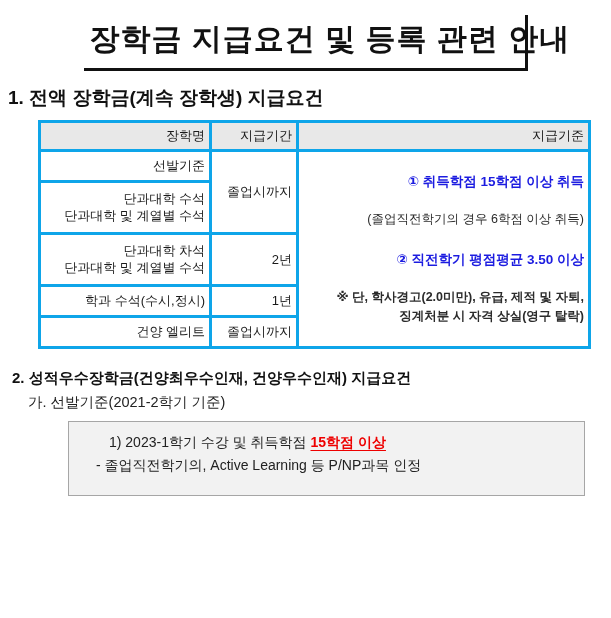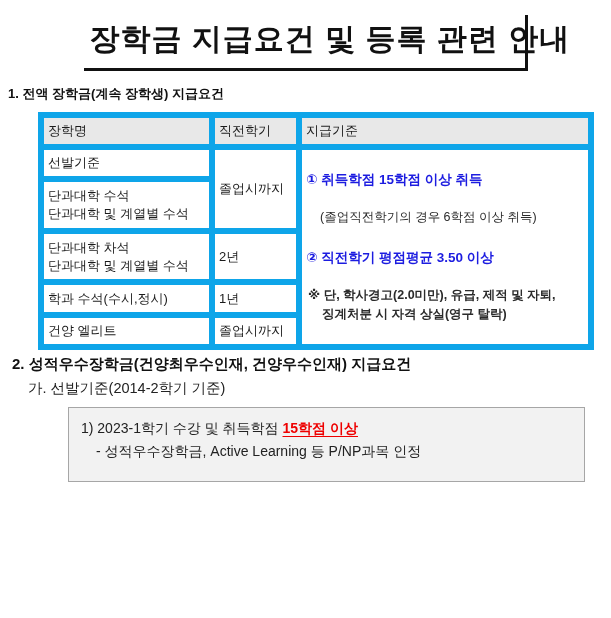--- a/index.html
+++ b/index.html
@@ -37,38 +37,38 @@
     font-size: 13.5px;
     line-height: 1.75;
     padding: 5px 8px 6px 8px;
     text-indent: 8px;
     word-spacing: 2px;
   }
 
   
   .sec1-heading {
     margin: 14px 0 0 8px;
-    font-size: 13px;
+    font-size: 19px;
     font-weight: bold;
     color: #111;
   }
 
   
   table.pay-table {
     border-collapse: collapse;
     margin: 9px 0 0 38px;
     width: 550px;
     table-layout: fixed;
     border: 2px solid #3a3a3a;
     font-size: 13px;
     color: #1a1a1a;
   }
   table.pay-table td {
-    border: 6px solid #0ea5e9;
-    text-align: left;
+    border: 3px solid #0ea5e9;
+    text-align: right;
     vertical-align: middle;
     padding: 3px 4px;
     white-space: pre-line;
     line-height: 1.35;
   }
   table.pay-table td.th {
     background: #e8e8e8;
     font-weight: normal;
     padding: 4px 4px;
   }
@@ -99,21 +99,21 @@
     line-height: 1.5;
     white-space: pre-line;
     margin-top: 1px;
     padding-left: 16px;
     text-indent: -14px;
     font-weight: bold;
   }
 
   
   .sec2-heading {
-    margin: 5px 0 0 12px;
+    margin: 20px 0 0 12px;
     font-size: 15px;
     font-weight: bold;
     color: #111;
   }
   .sec2-sub {
     margin: 5px 0 0 28px;
     font-size: 14.5px;
     color: #222;
   }
 
@@ -121,21 +121,21 @@
   .gray-box {
     margin: 9px 0 0 68px;
     width: 517px;
     background: #f2f2f2;
     border: 1px solid #a6a6a6;
     padding: 9px 10px 9px 12px;
     font-size: 14px;
     color: #222;
     line-height: 1.58;
   }
-  .gb-line { white-space: nowrap; }
+  .gb-line { white-space: nowrap; margin-left: 28px; }
   .gb-sub { padding-left: 15px; white-space: nowrap; }
   .gb-gap { height: 10px; }
   .red-ul {
     color: #ee0000;
     font-weight: bold;
     text-decoration: underline;
     text-underline-offset: 3px;
   }
 </style>
 </head>
@@ -152,21 +152,21 @@
 
   <table class="pay-table">
     <colgroup>
       <col class="col-name">
         <col class="col-period">
         <col class="col-crit">
     </colgroup>
     <tbody>
       <tr>
         <td class="th">장학명</td>
-        <td class="th">직전학기</td>
+        <td class="th">지급기간</td>
         <td class="th">지급기준</td>
       </tr>
       <tr>
         <td>선발기준</td>
         <td rowspan="2">졸업시까지</td>
         <td rowspan="5" class="crit-cell">
           <div class="crit-item">① 취득학점 15학점 이상 취득</div>
           <div class="crit-note-small">(졸업직전학기의 경우 6학점 이상 취득)</div>
           <div class="crit-item">② 직전학기 평점평균 3.50 이상</div>
           <div class="crit-note">※ 단, 학사경고(2.0미만), 유급, 제적 및 자퇴,
@@ -187,24 +187,24 @@
         <td>1년</td>
       </tr>
       <tr>
         <td>건양 엘리트</td>
         <td>졸업시까지</td>
       </tr>
     </tbody>
   </table>
 
   <div class="sec2-heading">2. 성적우수장학금(건양최우수인재, 건양우수인재) 지급요건</div>
-  <div class="sec2-sub">가. 선발기준(2014-2학기 기준)</div>
+  <div class="sec2-sub">가. 선발기준(2021-2학기 기준)</div>
 
   <div class="gray-box">
     <div class="gb-line">
       <span>1) 2023-1학기 수강 및 취득학점 </span><span class="red-ul">15학점 이상</span>
     </div>
-    <div class="gb-sub">- 성적우수장학금, Active Learning 등 P/NP과목 인정</div>
+    <div class="gb-sub">- 졸업직전학기의, Active Learning 등 P/NP과목 인정</div>
     <div class="gb-gap"></div>
 
   </div>
 
 </div>
 
 </body></html>

